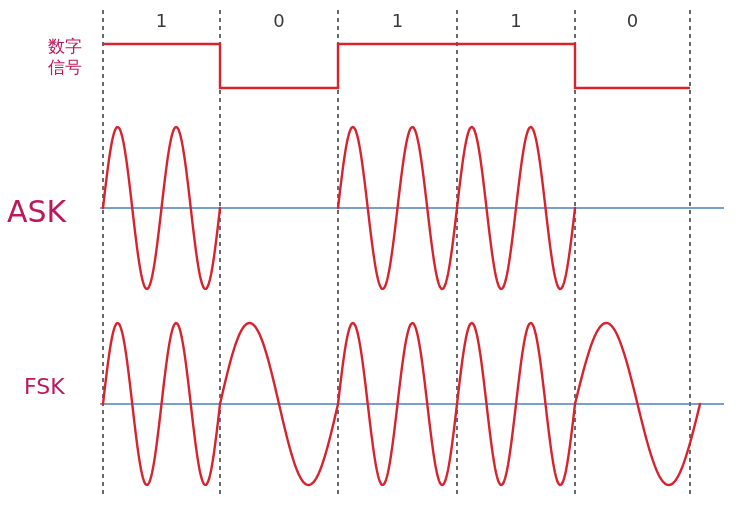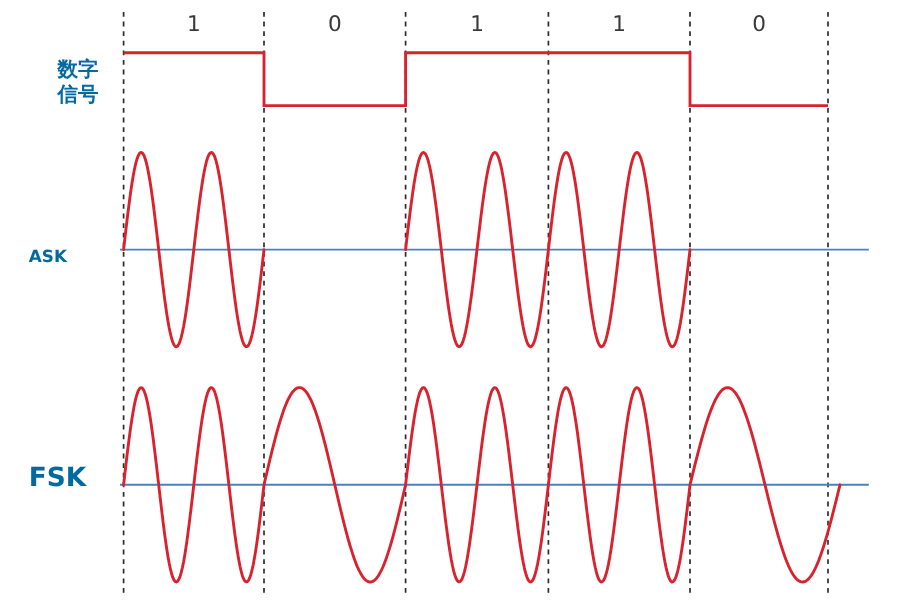--- a/index.html
+++ b/index.html
@@ -7,34 +7,33 @@
     position: relative;
     width: 754px;
     height: 506px;
     background: #ffffff;
     font-family: "DejaVu Sans", "Liberation Sans", sans-serif;
     overflow: hidden;
   }
   #wave-svg { position: absolute; left: 0; top: 0; }
   .row-label {
     position: absolute;
-    color: #0369a1;
-    font-weight: bold;
+    color: #be185d;
+    font-weight: normal;
     user-select: none;
-    margin-top: 12px;
   }
   .row-label.digital {
     left: 32px;
     top: 36px;
     width: 66px;
     text-align: center;
     font-size: 17px;
     line-height: 21px;
   }
-  .row-label.ask { left: 24px; top: 194px; font-size: 14px; }
+  .row-label.ask { left: 7px; top: 194px; font-size: 30px; }
   .row-label.fsk { left: 24px; top: 374px; font-size: 22px; }
   .bit-label {
     position: absolute;
     top: 10px;
     transform: translateX(-50%);
     font-size: 18px;
     color: #3a3a3a;
     user-select: none;
   }
 </style>

